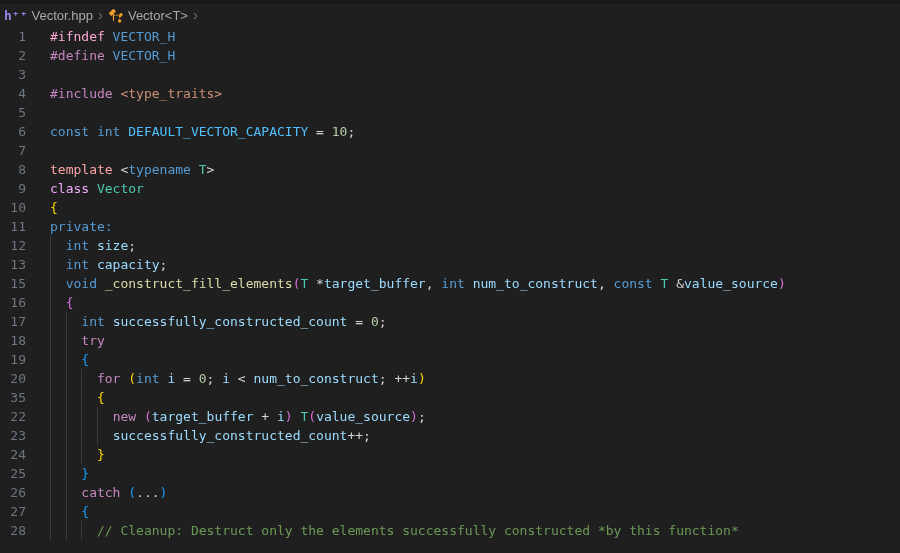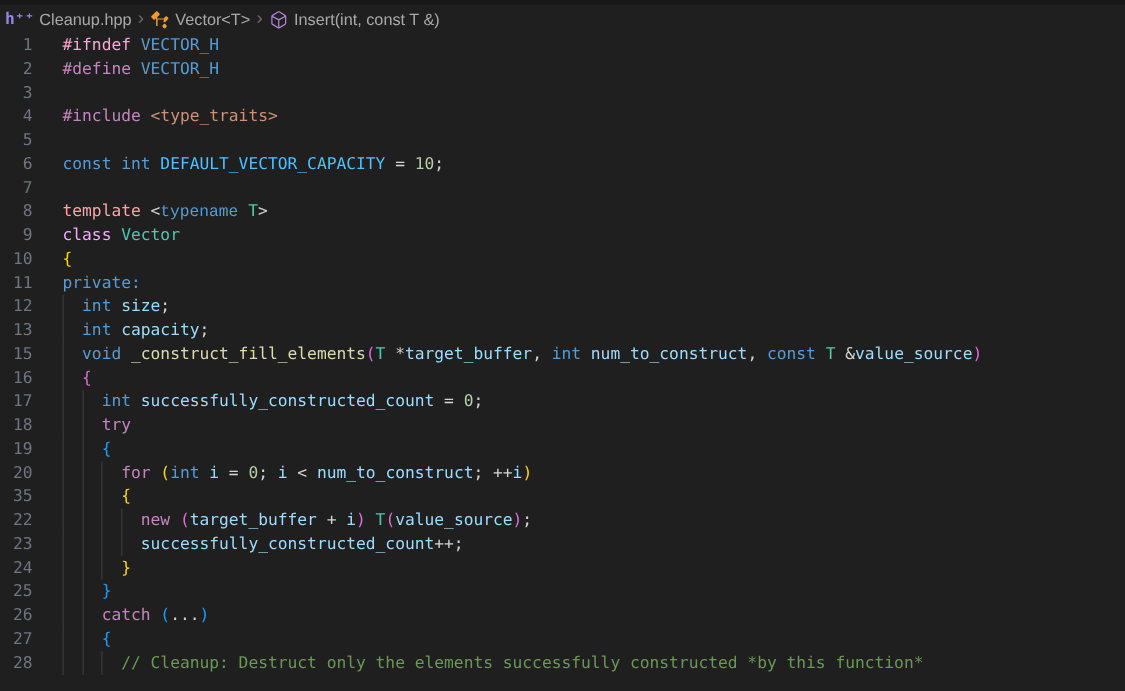--- a/index.html
+++ b/index.html
@@ -26,36 +26,30 @@
 </style>
 </head>
 <body>
 
 <div>
   <div class="tabbar-strip"></div>
 
   <div class="breadcrumb">
     <span class="crumb">
       <span class="file-icon">h⁺⁺</span>
-      <span>Cleanup.hpp</span>
+      <span>Vector.hpp</span>
     </span>
     <span class="crumb-sep">›</span>
     <span class="crumb">
       <svg class="cicon cicon-class" viewBox="0 0 16 16" fill="currentColor" aria-hidden="true">
         <path d="M11.34 9.71h.71l2.67-2.67v-.71L13.38 5h-.7l-1.82 1.81h-5V5.56l1.86-1.85V3l-2-2H5L1 5v.71l2 2h.71l1.14-1.15v5.79l.5.5H10v.52l1.33 1.34h.71l1.34-1.34v-.71L12.04 11h-.7l-1.34 1.33v.52H6.07V7.53h5.27v.49l-.5.5v1.19z"></path>
       </svg>
       <span>Vector&lt;T&gt;</span>
     </span>
     <span class="crumb-sep">›</span>
-    <span class="crumb">
-      <svg class="cicon cicon-method" viewBox="0 0 16 16" fill="currentColor" aria-hidden="true">
-        <path d="M13.51 4l-5-3h-1l-5 3-.49.86v6l.49.85 5 3h1l5-3 .49-.85v-6L13.51 4zM7.5 13.56l-4.5-2.7V5.7l4.5 2.45v5.41zM3.27 4.7l4.74-2.84 4.74 2.84-4.74 2.59L3.27 4.7zm9.74 6.16l-4.5 2.7V8.15l4.5-2.45v5.16z"></path>
-      </svg>
-      <span>Insert(int, const T &amp;)</span>
-    </span>
   </div>
 
   <div class="code-area">
       <div class="code-line">
         <div class="line-number">1</div>
         <div class="line-content"><span style="color: #f9a8d4;">#ifndef</span><span style="color: rgb(86, 156, 214);"> VECTOR_H</span></div>
       </div>
       <div class="code-line">
         <div class="line-number">2</div>
         <div class="line-content"><span style="color: rgb(197, 134, 192);">#define</span><span style="color: rgb(86, 156, 214);"> VECTOR_H</span></div>
@@ -75,21 +69,21 @@
       <div class="code-line">
         <div class="line-number">6</div>
         <div class="line-content"><span style="color: rgb(86, 156, 214);">const</span><span style="color: rgb(212, 212, 212);"> </span><span style="color: rgb(86, 156, 214);">int</span><span style="color: rgb(212, 212, 212);"> </span><span style="color: rgb(79, 193, 255);">DEFAULT_VECTOR_CAPACITY</span><span style="color: rgb(212, 212, 212);"> = </span><span style="color: rgb(181, 206, 168);">10</span><span style="color: rgb(212, 212, 212);">;</span></div>
       </div>
       <div class="code-line">
         <div class="line-number">7</div>
         <div class="line-content"></div>
       </div>
       <div class="code-line">
         <div class="line-number">8</div>
-        <div class="line-content"><span style="color: #fca5a5;">template</span><span style="color: rgb(212, 212, 212);"> &lt;</span><span style="color: rgb(86, 156, 214); font-family: Liberation Mono, monospace;">typename</span><span style="color: rgb(212, 212, 212);"> </span><span style="color: rgb(78, 201, 176);">T</span><span style="color: rgb(212, 212, 212);">&gt;</span></div>
+        <div class="line-content"><span style="color: #fca5a5;">template</span><span style="color: rgb(212, 212, 212);"> &lt;</span><span style="color: rgb(86, 156, 214);">typename</span><span style="color: rgb(212, 212, 212);"> </span><span style="color: rgb(78, 201, 176);">T</span><span style="color: rgb(212, 212, 212);">&gt;</span></div>
       </div>
       <div class="code-line">
         <div class="line-number">9</div>
         <div class="line-content"><span style="color: #f0abfc;">class</span><span style="color: rgb(212, 212, 212);"> </span><span style="color: rgb(78, 201, 176);">Vector</span></div>
       </div>
       <div class="code-line">
         <div class="line-number">10</div>
         <div class="line-content"><span style="color: rgb(255, 215, 0);">{</span></div>
       </div>
       <div class="code-line">

